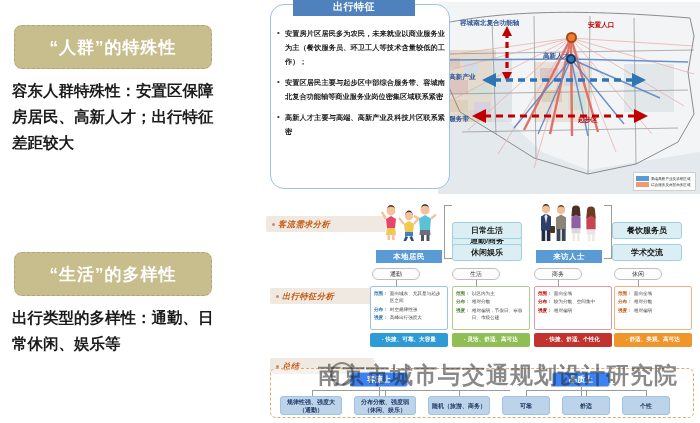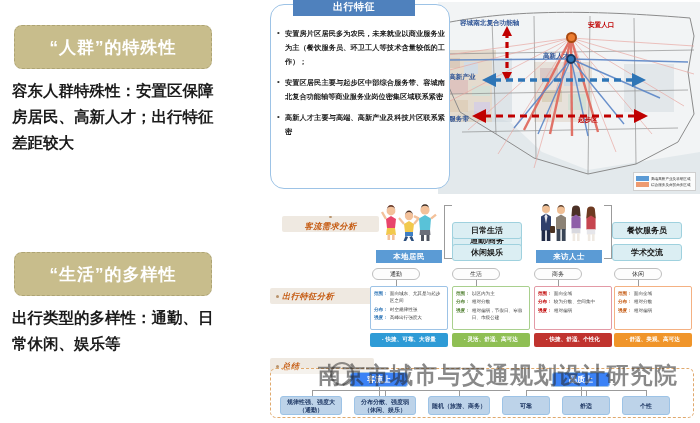--- a/index.html
+++ b/index.html
@@ -87,21 +87,21 @@
   .legend-sw{width:13px;height:5px;flex:0 0 13px;}
   .legend-tx{font-size:3.6px;color:#333;white-space:nowrap;}
 
   
   .row-tag{
     position:absolute;height:16px;background:#efe9e1;border-radius:2px;
     display:flex;align-items:center;gap:3px;padding:0 6px;box-sizing:border-box;
   }
   .row-tag .rdot{width:3px;height:3px;border-radius:50%;background:#b8926a;}
   .row-tag .rtx{font-size:8.2px;font-weight:bold;color:#c55a11;font-style:italic;letter-spacing:.5px;}
-  .tag-demand{left:20px;top:216px;width:97px;flex-direction:column;}
+  .tag-demand{left:4px;top:216px;width:120px;}
   .tag-trip{left:8px;top:288px;width:104px;}
   .tag-sum{left:8px;top:358px;width:104px;}
 
   
   .people{position:absolute;width:66px;}
   .people-img{position:relative;height:42px;}
   .people-cap{
     height:13px;background:#5b9bd5;color:#fff;font-size:7.4px;font-weight:bold;
     display:flex;align-items:center;justify-content:center;letter-spacing:.5px;margin-top:8px;
   }

